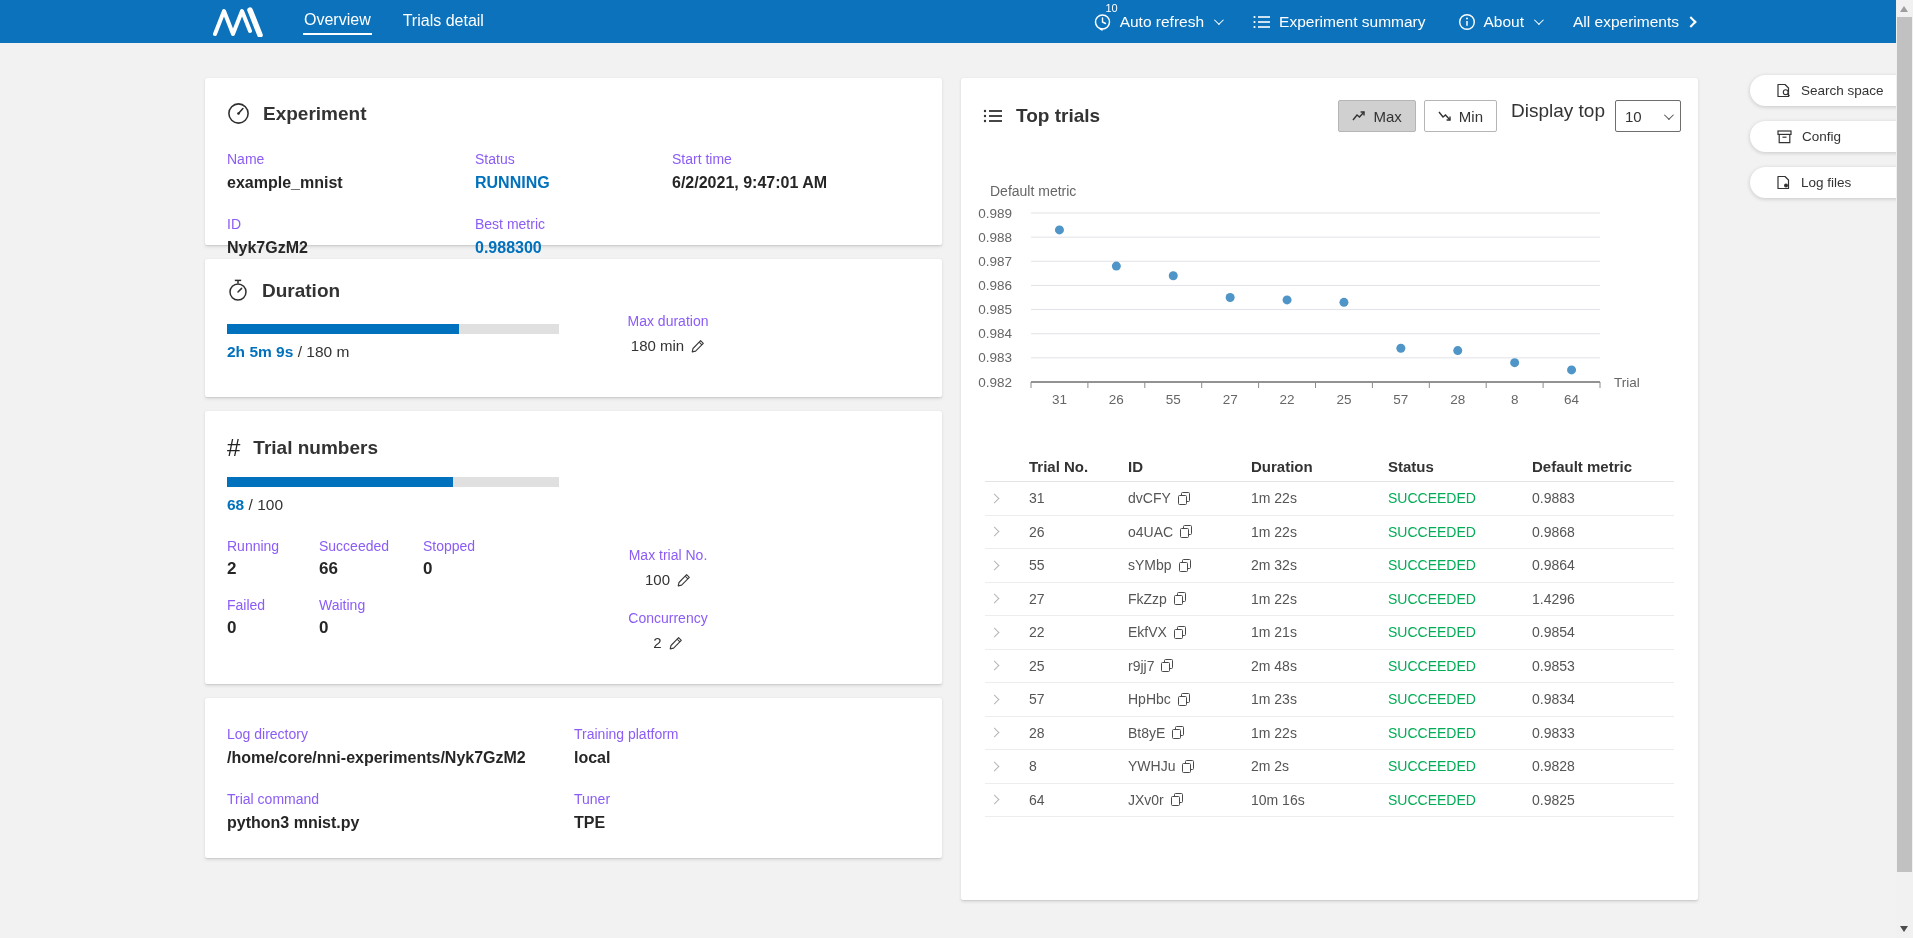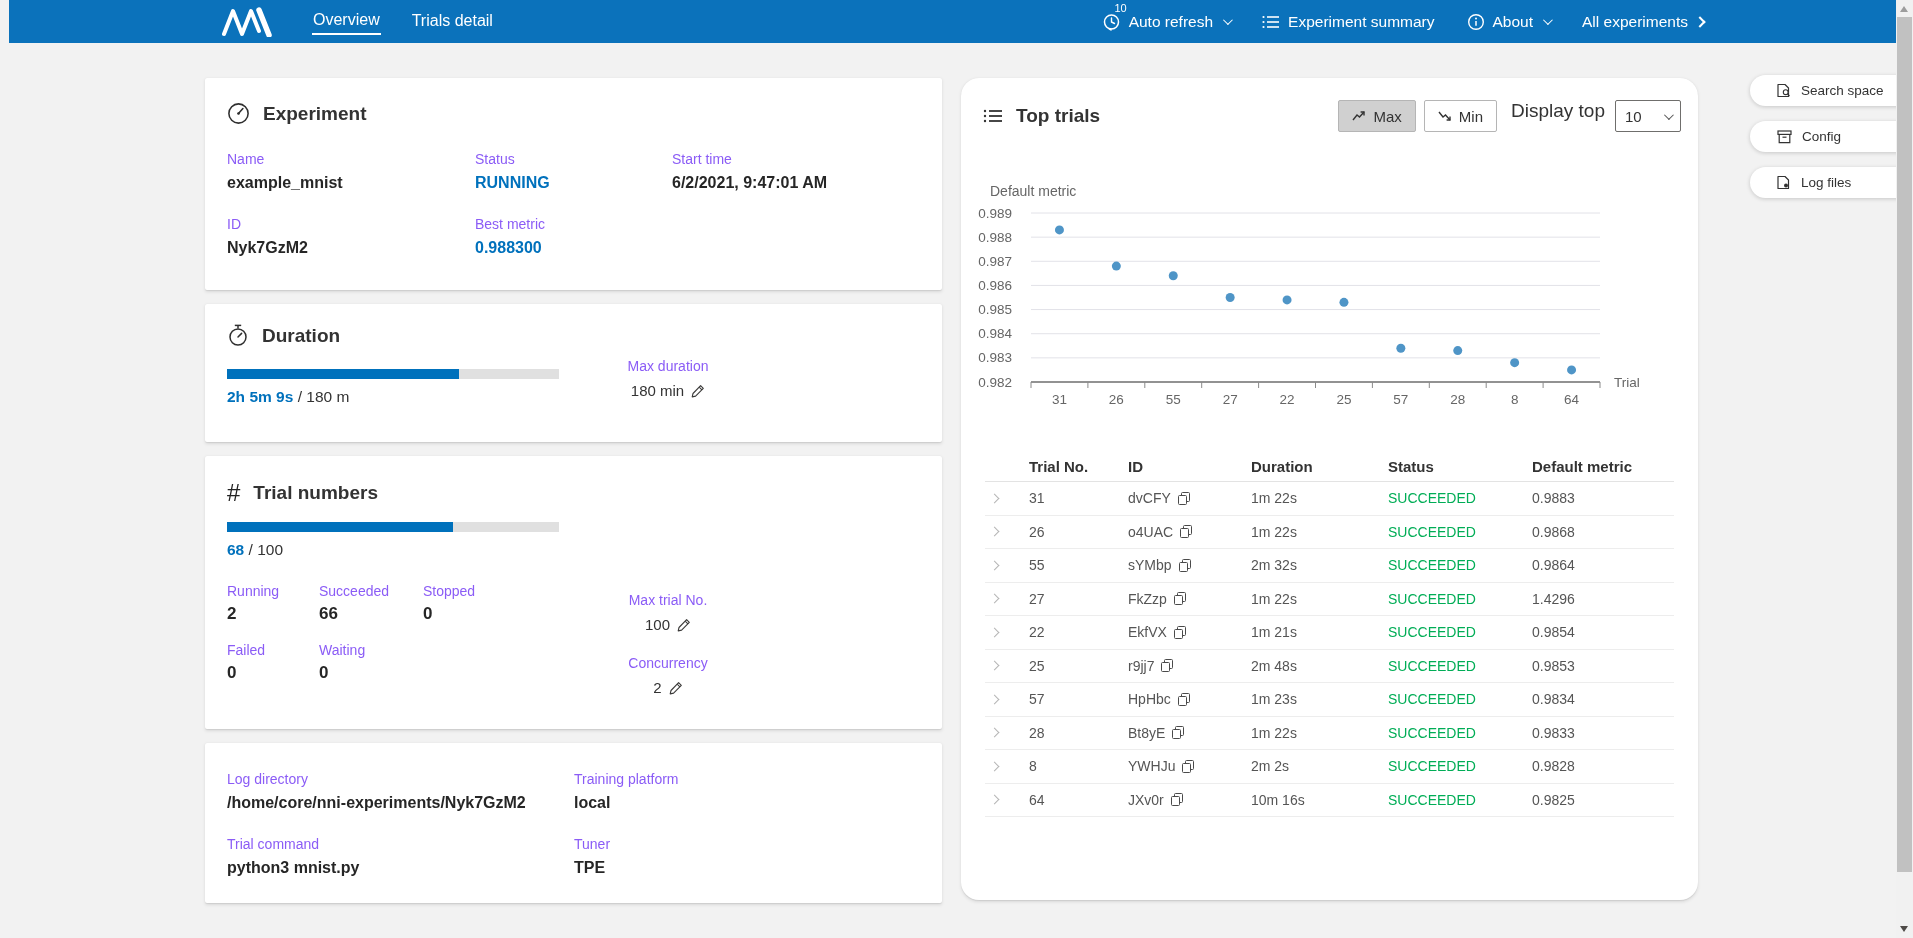--- a/index.html
+++ b/index.html
@@ -1,42 +1,42 @@
 <!DOCTYPE html>
 <html><head>
 <meta charset="utf-8">
 <style>
   * { margin:0; padding:0; box-sizing:border-box; }
   html,body { width:1913px; height:938px; overflow:hidden; }
   body { font-family:"Liberation Sans", sans-serif; background:#f2f2f2; color:#333; position:relative; }
 
   
   .navbar { position:absolute; left:0; top:0; width:1900px; height:43px; background:#0b72bb;
-            display:flex; align-items:center; padding:0 205px 0 213px; color:#fff;margin-left:9px; }
+            display:flex; align-items:center; padding:0 205px 0 213px; color:#fff; }
   .nav-logo { display:flex; align-items:center; margin-right:40px; }
   .nav-tabs { display:flex; gap:30px; align-items:center; height:100%; }
   .nav-tab { font-size:16px; color:#fff; text-decoration:none; padding:3px 1px 4px; cursor:pointer; }
   .nav-tab.active { border-bottom:2px solid #fff; }
   .nav-right { margin-left:auto; display:flex; align-items:center; gap:32px; font-size:15.5px; }
   .nav-item { display:flex; align-items:center; gap:8px; cursor:pointer; white-space:nowrap; }
   .badge-10 { position:absolute; top:-10px; right:-6px; font-size:11px; color:#fff; }
   .icon-wrap { position:relative; display:flex; }
   .chev-down-w { width:7px; height:7px; border-right:1.6px solid #fff; border-bottom:1.6px solid #fff;
                  transform:rotate(45deg) translateY(-2px); display:inline-block; margin-left:2px; }
   .chev-right-w { width:8px; height:8px; border-top:2px solid #fff; border-right:2px solid #fff;
                   transform:rotate(45deg); display:inline-block; }
 
   
   .card { position:relative; background:#fff; border-radius:2px;
           box-shadow:0 1.6px 3.6px rgba(0,0,0,.1), 0 .3px .9px rgba(0,0,0,.07); }
   .left-col { position:absolute; left:205px; top:78px; width:737px; display:flex; flex-direction:column; gap:14px; }
   .card-title { display:flex; align-items:center; gap:13px; font-size:19px; font-weight:700; color:#333; }
 
   
-  .card-experiment { height:212px; padding:24px 22px 0; }
+  .card-experiment { height:167px; padding:24px 22px 0; }
   .field-grid { display:grid; grid-template-columns:248px 197px auto; row-gap:24px; margin-top:26px; }
   .f-label { font-size:14px; color:#8b5cf6; margin-bottom:7px; }
   .f-value { font-size:16px; font-weight:700; color:#262626; }
   .f-value.accent { color:#0071bc; }
 
   
   .card-duration { height:138px; padding:20px 22px 0; }
   .card-trials { height:273px; padding:26px 22px 0; }
   .bar-block { width:332px; margin-top:22px; }
   .pbar { width:332px; height:10px; background:#e0e0e0; }
@@ -49,21 +49,21 @@
   .stats-grid { display:grid; grid-template-columns:92px 104px auto; row-gap:18px; margin-top:24px; }
   .stat .f-label { margin-bottom:5px; }
   .stat .f-value { font-size:17px; }
   .hash-glyph { font-size:24px; font-weight:400; color:#222; line-height:20px; }
 
   
   .card-config { height:160px; padding:28px 22px 0; }
   .cfg-grid { display:grid; grid-template-columns:347px auto; row-gap:24px; }
 
   
-  .card-top-trials { position:absolute; left:961px; top:78px; width:737px; height:822px;border-radius:18px; }
+  .card-top-trials { position:absolute; left:961px; top:78px; width:737px; height:822px; }
   .tt-header { display:flex; align-items:center; padding:22px 17px 0 22px; }
   .tt-controls { margin-left:auto; display:flex; align-items:flex-start; }
   .btn { height:32px; display:flex; align-items:center; gap:7px; padding:0 13px; font-size:15px;
          color:#333; cursor:pointer; border:1px solid #b5b5b5; background:#fff; border-radius:2px; }
   .btn.selected { background:#d0d0d0; border-color:#b5b5b5; }
   .btn + .btn { margin-left:8px; }
   .display-top-label { font-size:19px; margin:0 10px 0 14px; }
   .dropdown { width:66px; height:32px; border:1px solid #6f6e6c; border-radius:2px; background:#fff;
               display:flex; align-items:center; justify-content:space-between; padding:0 9px; font-size:15px; cursor:pointer; }
   .chev-down-g { width:7px; height:7px; border-right:1.4px solid #555; border-bottom:1.4px solid #555;

